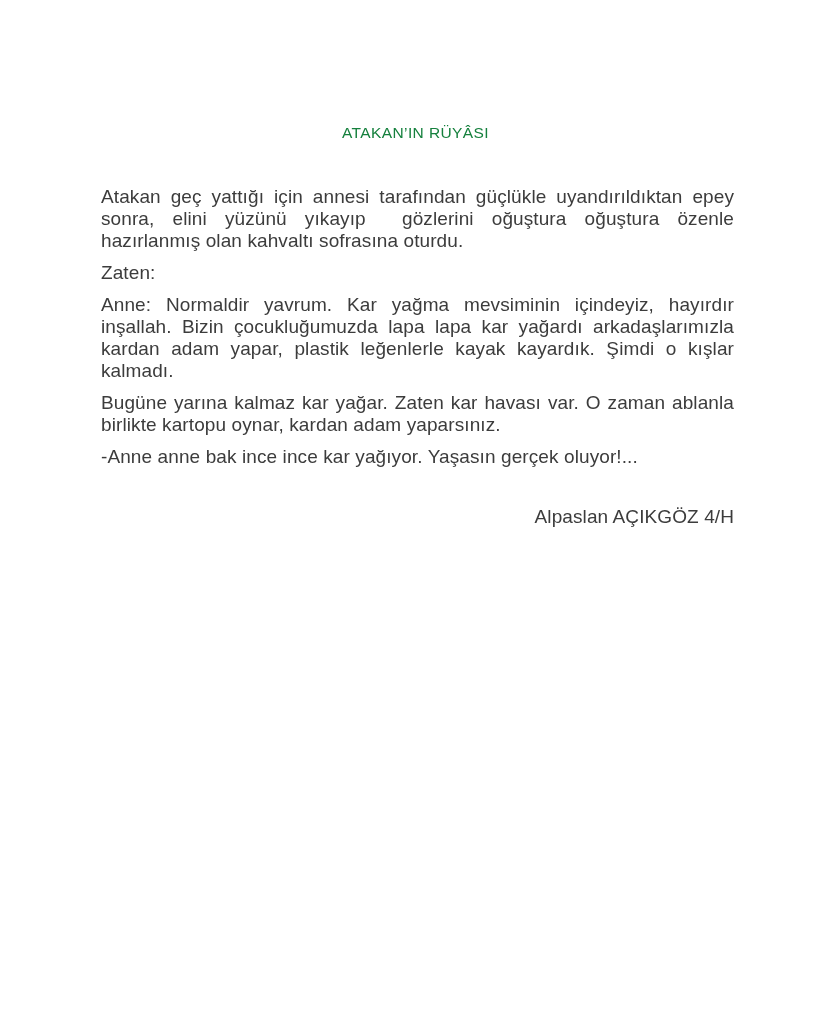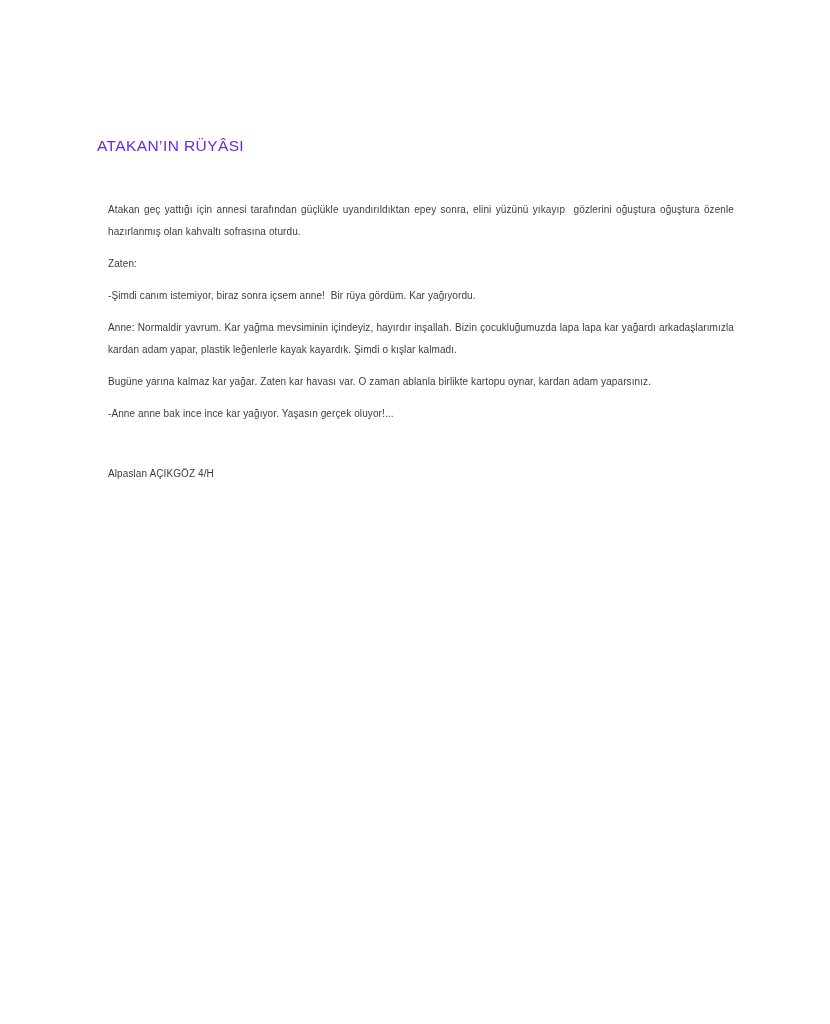--- a/index.html
+++ b/index.html
@@ -25,60 +25,59 @@
     
     filter: blur(0.25px);
   }
   .text-column {
     position: absolute;
     left: 97px;
     top: 118px;
     width: 637px;
   }
   .doc-title {
-    margin: 17px 0 42px 0;
+    margin: 4px 0 42px 0;
     font-size: 15.5px;
     font-weight: 400;
     letter-spacing: 0.4px;
     line-height: 22px;
-    text-align: left;
-    color: #6d28d9;
+    text-align: center;
+    color: #15803d;
   }
   .paragraphs p, .author-line {
-    margin: 0 0 10px 11px;
-    font-size: 10px;
+    margin: 0 0 10px 4px;
+    font-size: 19px;
     font-weight: 400;
     line-height: 22px;
     letter-spacing: 0.1px;
     text-align: justify;
     white-space: pre-wrap;
     color: #3c3c3c;
   }
   .author-line {
-    text-align: left;
+    text-align: right;
     margin-top: 38px;
   }
 </style>
 </head>
 <body>
 
 <div class="document-page">
   <div class="text-column">
 
     <h1 class="doc-title">ATAKAN’IN RÜYÂSI</h1>
 
     <div class="paragraphs">
 
         <p>Atakan geç yattığı için annesi tarafından güçlükle uyandırıldıktan epey sonra, elini yüzünü yıkayıp  gözlerini oğuştura oğuştura özenle hazırlanmış olan kahvaltı sofrasına oturdu.</p>
 
 
 
         <p>Zaten:</p>
 
-        <p>-Şimdi canım istemiyor, biraz sonra içsem anne!  Bir rüya gördüm. Kar yağıyordu.</p>
 
         <p>Anne: Normaldir yavrum. Kar yağma mevsiminin içindeyiz, hayırdır inşallah. Bizin çocukluğumuzda lapa lapa kar yağardı arkadaşlarımızla kardan adam yapar, plastik leğenlerle kayak kayardık. Şimdi o kışlar kalmadı.</p>
 
         <p>Bugüne yarına kalmaz kar yağar. Zaten kar havası var. O zaman ablanla birlikte kartopu oynar, kardan adam yaparsınız.</p>
 
 
         <p>-Anne anne bak ince ince kar yağıyor. Yaşasın gerçek oluyor!...</p>
       </div>
 
     <p class="author-line">Alpaslan AÇIKGÖZ 4/H</p>

